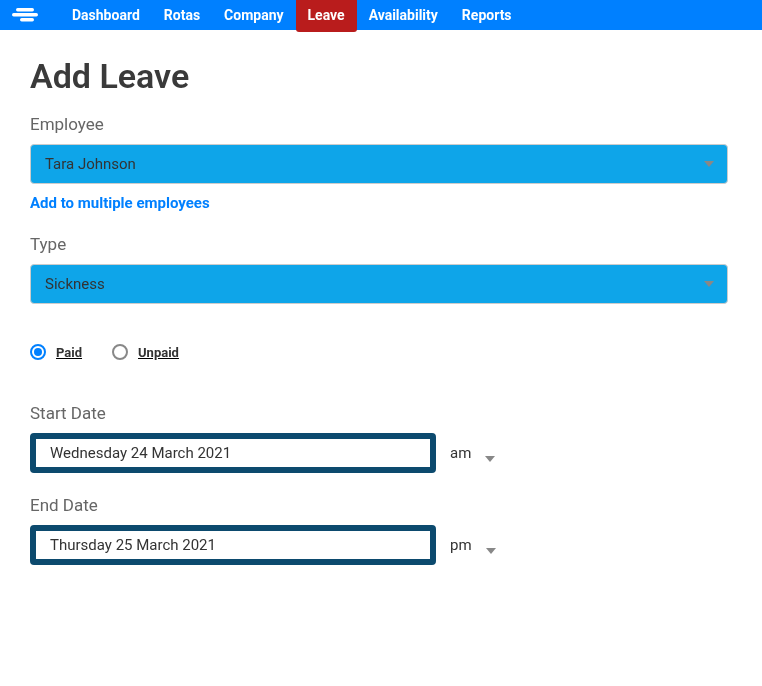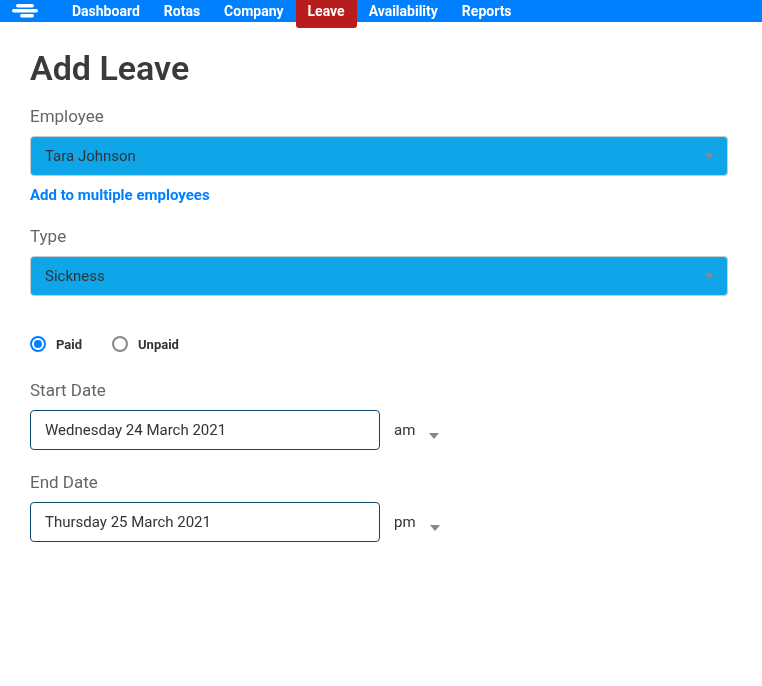--- a/index.html
+++ b/index.html
@@ -1,45 +1,45 @@
 <!DOCTYPE html>
 <html><head>
   <meta charset="utf-8">
   <style>
     * { box-sizing: border-box; margin: 0; padding: 0; }
     body { font-family: -apple-system, BlinkMacSystemFont, "Segoe UI", Roboto, Helvetica, Arial, sans-serif; background: #fff; width: 762px; }
     
-    .navbar { background: #0080ff; height: 22px; display: flex; align-items: center; padding-left: 12px; }
+    .navbar { background: #0080ff; height: 30px; display: flex; align-items: center; padding-left: 12px; }
     .logo { width: 30px; height: 18px; margin-right: 18px; display: flex; align-items: center; }
     .nav-items { display: flex; align-items: center; }
     .nav-item { color: #fff; font-weight: 700; font-size: 14px; padding: 9px 12px; cursor: pointer; }
     .nav-item.active { background: #b91c1c; border-radius: 3px; }
     
     .content { padding: 0 30px; }
     .page-title { font-size: 34px; font-weight: 600; color: #3a3a3a; margin-top: 26px; margin-bottom: 18px; }
     .back-link { color: #0080ff; font-weight: 700; font-size: 18px; cursor: pointer; display: inline-block; margin-bottom: 30px; }
     
     .field-group { margin-bottom: 22px; }
     .field-label { color: #666; font-size: 17px; margin-bottom: 10px; }
     .select-wrap { position: relative; width: 698px; }
     .select { width: 100%; height: 40px; border: 1px solid #ccc; border-radius: 4px; padding: 0 14px; font-size: 15px; color: #333; background: #0ea5e9; appearance: none; cursor: pointer; text-align: left; display: flex; align-items: center; }
     .select-caret { position: absolute; right: 14px; top: 50%; transform: translateY(-50%); pointer-events: none; }
     .caret-down { width: 0; height: 0; border-left: 5px solid transparent; border-right: 5px solid transparent; border-top: 6px solid #888; }
     
     .sub-link { color: #0080ff; font-weight: 700; font-size: 15px; cursor: pointer; display: inline-block; margin-top: 10px; }
     
-    .radio-row { display: flex; gap: 30px; margin-top: 40px; margin-bottom: 28px; }
+    .radio-row { display: flex; gap: 30px; margin-top: 40px; margin-bottom: 43px; text-decoration: underline; }
     .radio-item { display: flex; align-items: center; gap: 10px; cursor: pointer; }
     .radio-outer { width: 16px; height: 16px; border-radius: 50%; border: 2px solid #0080ff; display: flex; align-items: center; justify-content: center; }
     .radio-outer.unchecked { border-color: #888; }
     .radio-inner { width: 8px; height: 8px; border-radius: 50%; background: #0080ff; }
     .radio-label { font-size: 13px; font-weight: 700; color: #333; }
     
     .date-row { display: flex; align-items: center; gap: 14px; }
-    .date-input { width: 350px; height: 40px; border: 1px solid #0c4a6e; border-radius: 4px; padding: 0 14px; font-size: 15px; color: #333; background: #fff; cursor: pointer; display: flex; align-items: center; }
+    .date-input { width: 406px; height: 40px; border: 6px solid #0c4a6e; border-radius: 4px; padding: 0 14px; font-size: 15px; color: #333; background: #fff; cursor: pointer; display: flex; align-items: center; }
     .ampm { display: flex; align-items: flex-end; gap: 14px; cursor: pointer; }
     .ampm-text { font-size: 15px; color: #333; }
   </style>
 </head>
 <body>
 
 <div class="navbar">
   <div class="logo">
     <svg width="30" height="14" viewBox="0 0 30 14">
       <rect x="4" y="0" width="18" height="3.5" rx="1.7" fill="#fff"></rect>

